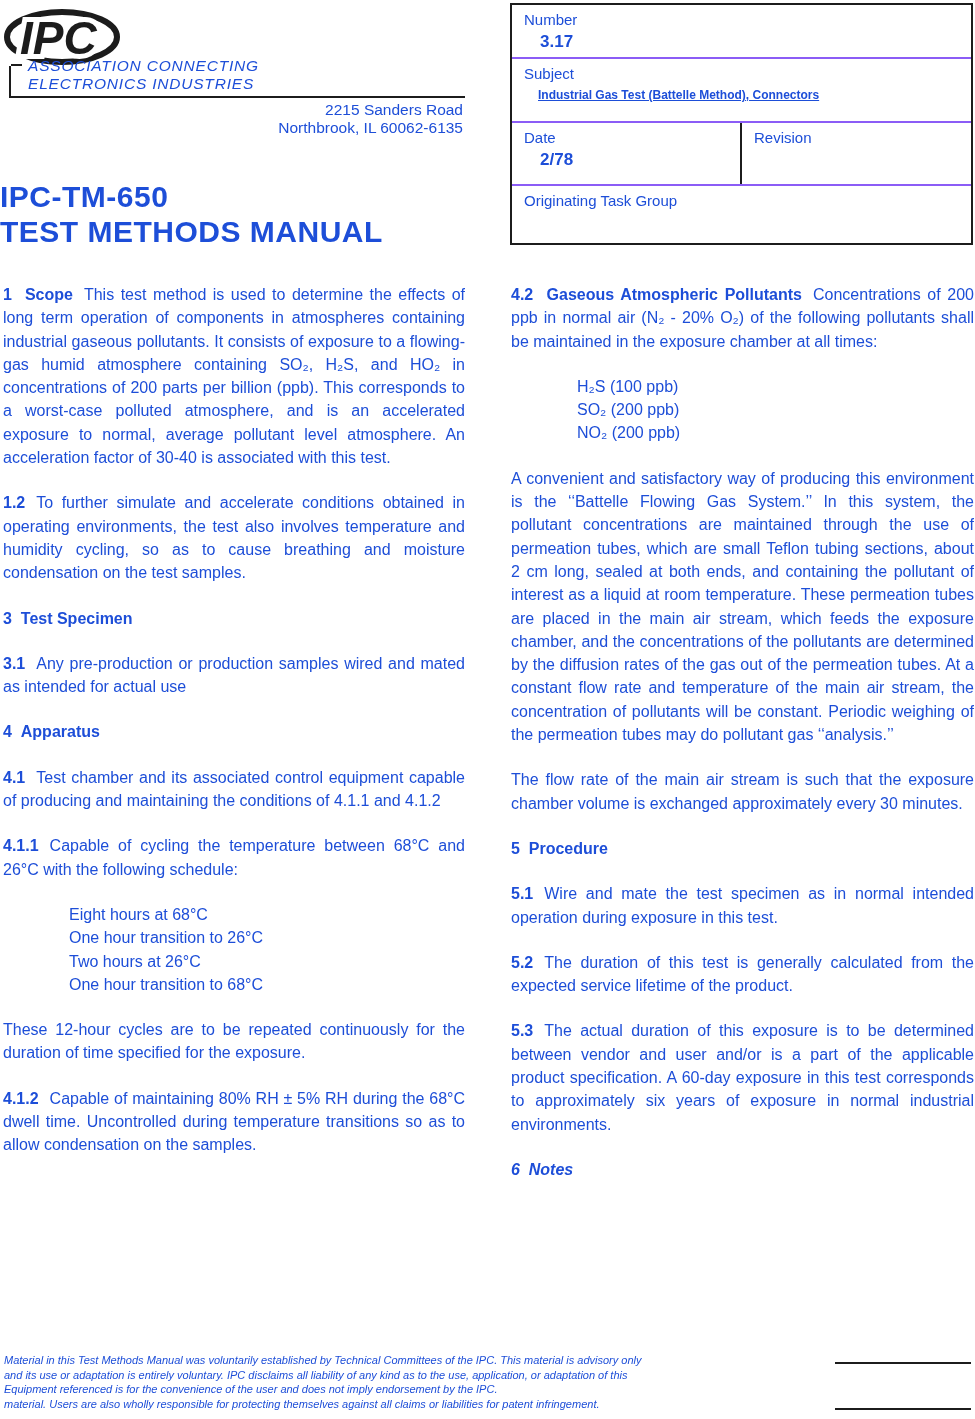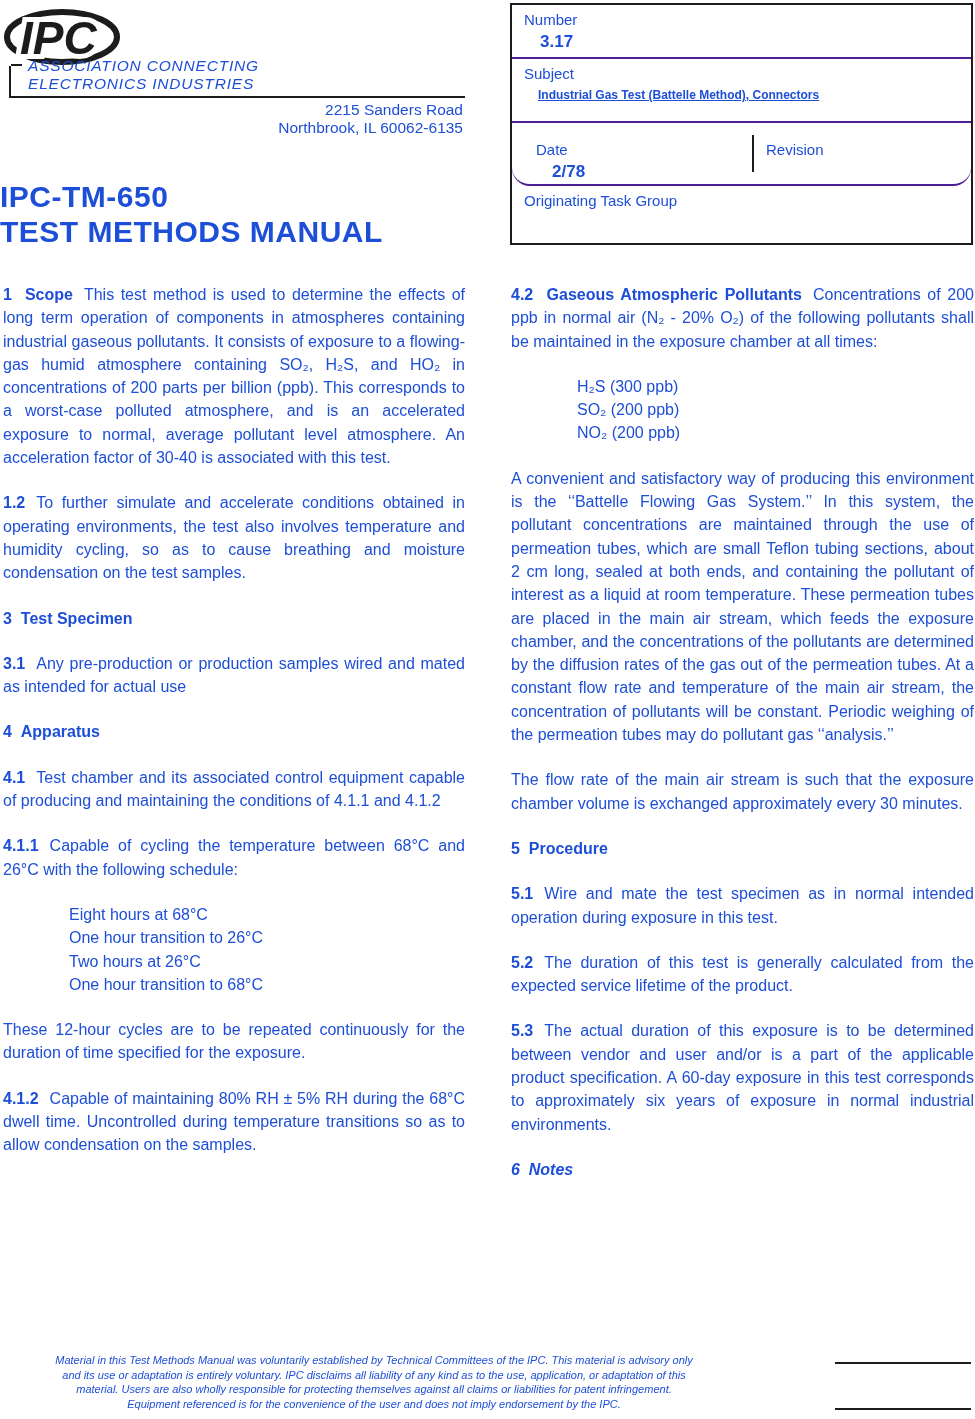--- a/index.html
+++ b/index.html
@@ -27,24 +27,24 @@
   }
   .doc-title {
     position:absolute; left:0; top:179px; width:465px; text-align:left;
     font-weight:bold; font-size:30px; line-height:35px; letter-spacing:0.5px;
   }
   
   .info-table {
     position:absolute; left:510px; top:3px; width:463px;
     box-sizing:border-box; border:2px solid #1c1c1c;
   }
-  .it-row { box-sizing:border-box; border-bottom:2px solid #4c1d95; padding:6px 12px; }
+  .it-row { box-sizing:border-box; border-bottom:2px solid #8b5cf6; padding:6px 12px; }
   .it-row.r1 { height:54px; }
   .it-row.r2 { height:64px; }
-  .it-row.r3 { height:63px; padding:12px; display:flex;border-radius:18px; }
+  .it-row.r3 { height:63px; padding:0; display:flex; }
   .it-row.r4 { height:57px; border-bottom:none;border-radius:15px; }
   .it-cell-date { width:230px; box-sizing:border-box; border-right:2px solid #1c1c1c; padding:6px 12px; }
   .it-cell-rev { flex:1; padding:6px 12px; }
   .it-label { font-size:15px; }
   .it-value { font-size:17px; font-weight:bold; padding-left:16px; margin-top:4px; }
   .it-value.subject { font-size:12px; padding-left:14px; margin-top:6px;text-decoration:underline; }
   
   .col {
     position:absolute; top:283px; font-size:16px; line-height:23.3px;
     text-align:justify;
@@ -54,21 +54,21 @@
   .para { margin:0 0 22px 0; }
   .para-heading { font-weight:bold; margin-right:11px; }
   .para-heading.it { font-style:italic; }
   .seg-italic { font-style:italic; }
   .indent-list { margin:2px 0 22px 0; padding-left:66px; text-align:left; }
   
   .footer {
     position:absolute; left:4px; top:1353px; width:740px;
     font-style:italic; font-size:11px; line-height:14.7px;
   }
-  .footer-line { white-space:nowrap;text-align:center; }
+  .footer-line { white-space:nowrap; }
   .footer-rule { position:absolute; left:835px; width:136px; border-top:2px solid #1c1c1c; }
   .footer-rule.top { top:1362px; }
   .footer-rule.bottom { top:1408px; }
 </style>
 </head>
 <body>
 
 <div class="page">
 
   <div class="logo">
@@ -133,35 +133,35 @@
         <div>One hour transition to 26°C</div>
         <div>Two hours at 26°C</div>
         <div>One hour transition to 68°C</div>
       </div>
       <div class="para"><span>These 12-hour cycles are to be repeated continuously for the duration of time specified for the exposure.</span></div>
       <div class="para"><span class="para-heading">4.1.2</span><span>Capable of maintaining 80% RH ± 5% RH during the 68°C dwell time. Uncontrolled during temperature transitions so as to allow condensation on the samples.</span></div>
     </div>
   <div class="col col-right">
       <div class="para"><span class="para-heading">4.2&nbsp;&nbsp;Gaseous Atmospheric Pollutants</span><span>Concentrations of 200 ppb in normal air (N₂ - 20% O₂) of the following pollutants shall be maintained in the exposure chamber at all times:</span></div>
       <div class="indent-list">
-        <div>H₂S (300 ppb)</div>
+        <div>H₂S (100 ppb)</div>
         <div>SO₂ (200 ppb)</div>
         <div>NO₂ (200 ppb)</div>
       </div>
       <div class="para"><span>A convenient and satisfactory way of producing this environment is the ‘‘Battelle Flowing Gas System.’’ In this system, the pollutant concentrations are maintained through the use of permeation tubes, which are small Teflon tubing sections, about 2 cm long, sealed at both ends, and containing the pollutant of interest as a liquid at room temperature. These permeation tubes are placed in the main air stream, which feeds the exposure chamber, and the concentrations of the pollutants are determined by the diffusion rates of the gas out of the permeation tubes. At a constant flow rate and temperature of the main air stream, the concentration of pollutants will be constant. Periodic weighing of the permeation tubes may do pollutant gas ‘‘analysis.’’</span></div>
       <div class="para"><span>The flow rate of the main air stream is such that the exposure chamber volume is exchanged approximately every 30 minutes.</span></div>
       <div class="para"><span class="para-heading">5&nbsp;&nbsp;Procedure</span></div>
       <div class="para"><span class="para-heading">5.1</span><span>Wire and mate the test specimen as in normal intended operation during exposure in this test.</span></div>
       <div class="para"><span class="para-heading">5.2</span><span>The duration of this test is generally calculated from the expected service lifetime of the product.</span></div>
       <div class="para"><span class="para-heading">5.3</span><span>The actual duration of this exposure is to be determined between vendor and user and/or is a part of the applicable product specification. A 60-day exposure in this test corresponds to approximately six years of exposure in normal industrial environments.</span></div>
       <div class="para"><span class="para-heading it">6&nbsp;&nbsp;Notes</span></div>
     </div>
 
   <div class="footer">
       <div class="footer-line">Material in this Test Methods Manual was voluntarily established by Technical Committees of the IPC. This material is advisory only</div>
       <div class="footer-line">and its use or adaptation is entirely voluntary. IPC disclaims all liability of any kind as to the use, application, or adaptation of this</div>
+      <div class="footer-line">Equipment referenced is for the convenience of the user and does not imply endorsement by the IPC.</div>
       <div class="footer-line">material. Users are also wholly responsible for protecting themselves against all claims or liabilities for patent infringement.</div>
-      <div class="footer-line">Equipment referenced is for the convenience of the user and does not imply endorsement by the IPC.</div>
     </div>
   <div class="footer-rule top"></div>
   <div class="footer-rule bottom"></div>
 
 </div>
 
 </body></html>

